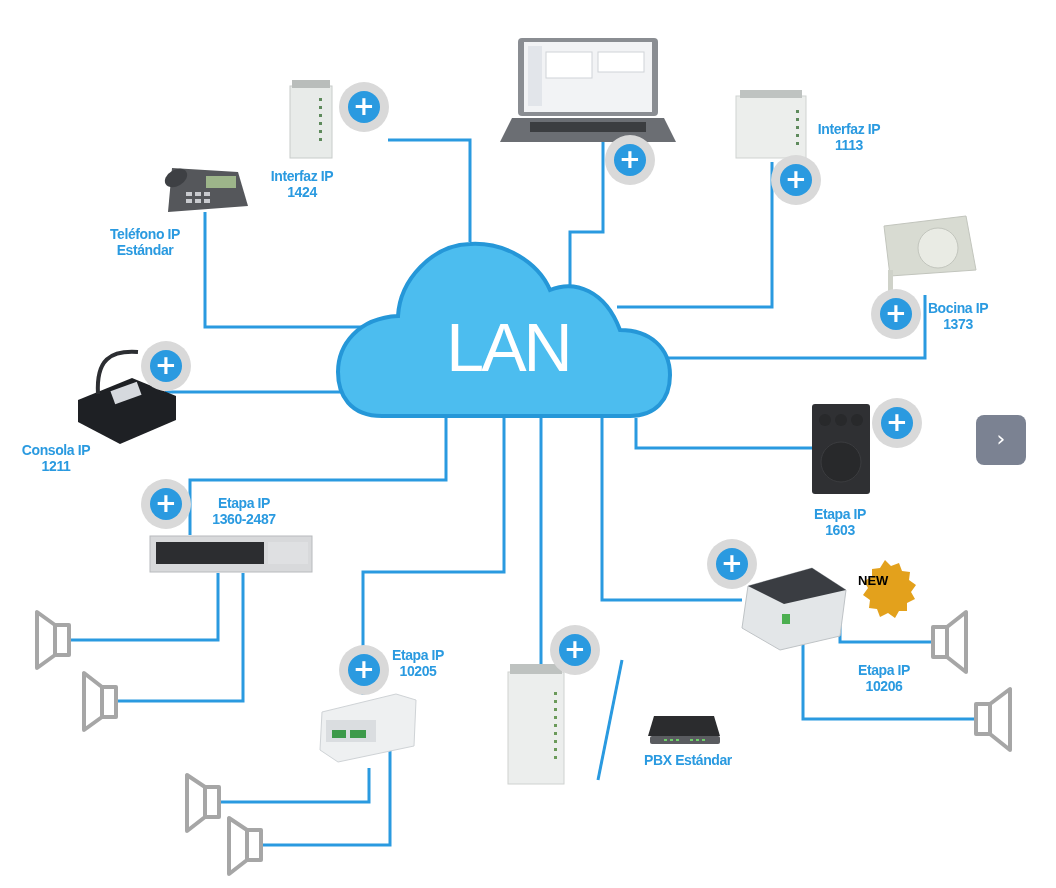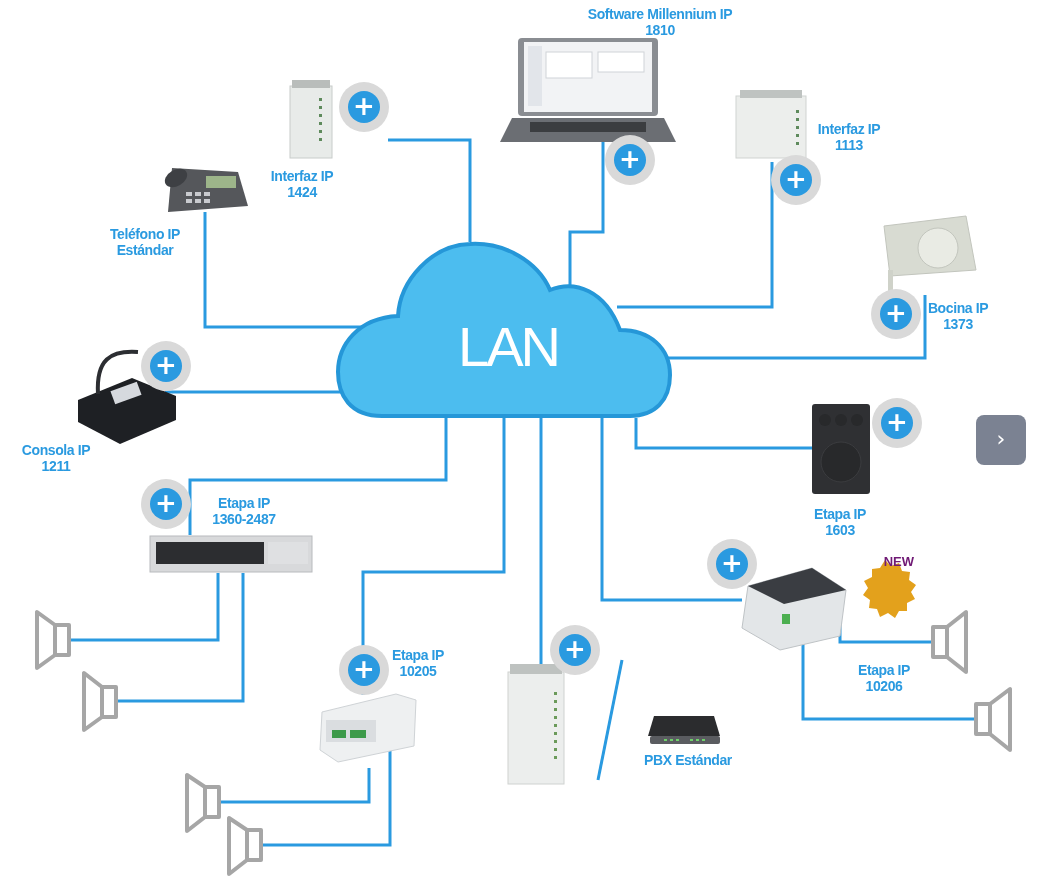--- a/index.html
+++ b/index.html
@@ -2,22 +2,22 @@
 <html><head>
 <meta charset="utf-8">
 <style>
   html, body { margin:0; padding:0; background:#ffffff; }
   body { width:1056px; height:888px; position:relative; overflow:hidden; font-family:"Liberation Sans", sans-serif; }
   #stage { position:absolute; left:0; top:0; width:1056px; height:888px; }
   .lbl { position:absolute; color:#2a9ae0; font-family:"Liberation Sans", sans-serif; font-weight:bold; font-size:14px; line-height:16px; text-align:center; letter-spacing:-0.4px; white-space:nowrap; }
   .plus { position:absolute; width:50px; height:50px; border-radius:50%; background:#d9d9d9; cursor:pointer; }
   .plus .inner { position:absolute; left:9px; top:9px; width:32px; height:32px; border-radius:50%; background:#2a9ae0; color:#fff; font-family:"DejaVu Sans", sans-serif; font-size:26px; line-height:31px; text-align:center; font-weight:bold; }
   .next-btn { position:absolute; left:976px; top:415px; width:50px; height:50px; border-radius:8px; background:#7b8292; color:#fff; font-family:"DejaVu Sans", sans-serif; font-size:22px; line-height:48px; text-align:center; cursor:pointer; }
-  .lan-text { position:absolute; left:418px; top:302px; width:180px; text-align:center; color:#ffffff; font-family:"Liberation Sans", sans-serif; font-size:56px; line-height:90px; letter-spacing:-3px; }
-  .new-text { position:absolute; left:858px; top:554px; width:56px; text-align:right; color:#701a75; font-family:"Liberation Sans", sans-serif; font-weight:bold; font-size:13px; }
+  .lan-text { position:absolute; left:418px; top:302px; width:180px; text-align:center; color:#ffffff; font-family:"Liberation Sans", sans-serif; font-size:68px; line-height:90px; letter-spacing:-3px; }
+  .new-text { position:absolute; left:858px; top:573px; width:56px; text-align:left; color:#000000; font-family:"Liberation Sans", sans-serif; font-weight:bold; font-size:13px; }
 </style>
 </head>
 <body>
 
 <div id="stage">
 <svg width="1056" height="888" viewBox="0 0 1056 888" style="position:absolute;left:0;top:0">
 
   <g fill="none" stroke="#2a9ae0" stroke-width="3">
     <polyline points="388,140 470,140 470,242"></polyline>
     <polyline points="205,212 205,327 370,327"></polyline>
@@ -174,24 +174,20 @@
     <rect x="782" y="614" width="8" height="10" fill="#4caf50"></rect>
   </g>
   <g>
     <polygon fill="#e3a11c" points="885,560 891,566 899,563 902,571 910,572 909,580 916,585 911,592 915,599 907,603 907,611 899,611 895,618 888,613 880,617 877,609 869,608 870,600 863,595 868,588 864,581 872,577 872,569 880,568"></polygon>
   </g>
 </svg>
 
 <div class="lan-text">LAN</div>
 <div class="new-text">NEW</div>
 
-<div class="lbl" style="left:570px;top:6px;width:180px">
-      <div>Software  Millennium IP</div>
-      <div>1810</div>
-    </div>
 <div class="lbl" style="left:262px;top:168px;width:80px">
       <div>Interfaz IP</div>
       <div>1424</div>
     </div>
 <div class="lbl" style="left:100px;top:226px;width:90px">
       <div>Teléfono IP</div>
       <div>Estándar</div>
     </div>
 <div class="lbl" style="left:806px;top:121px;width:86px">
       <div>Interfaz IP</div>

